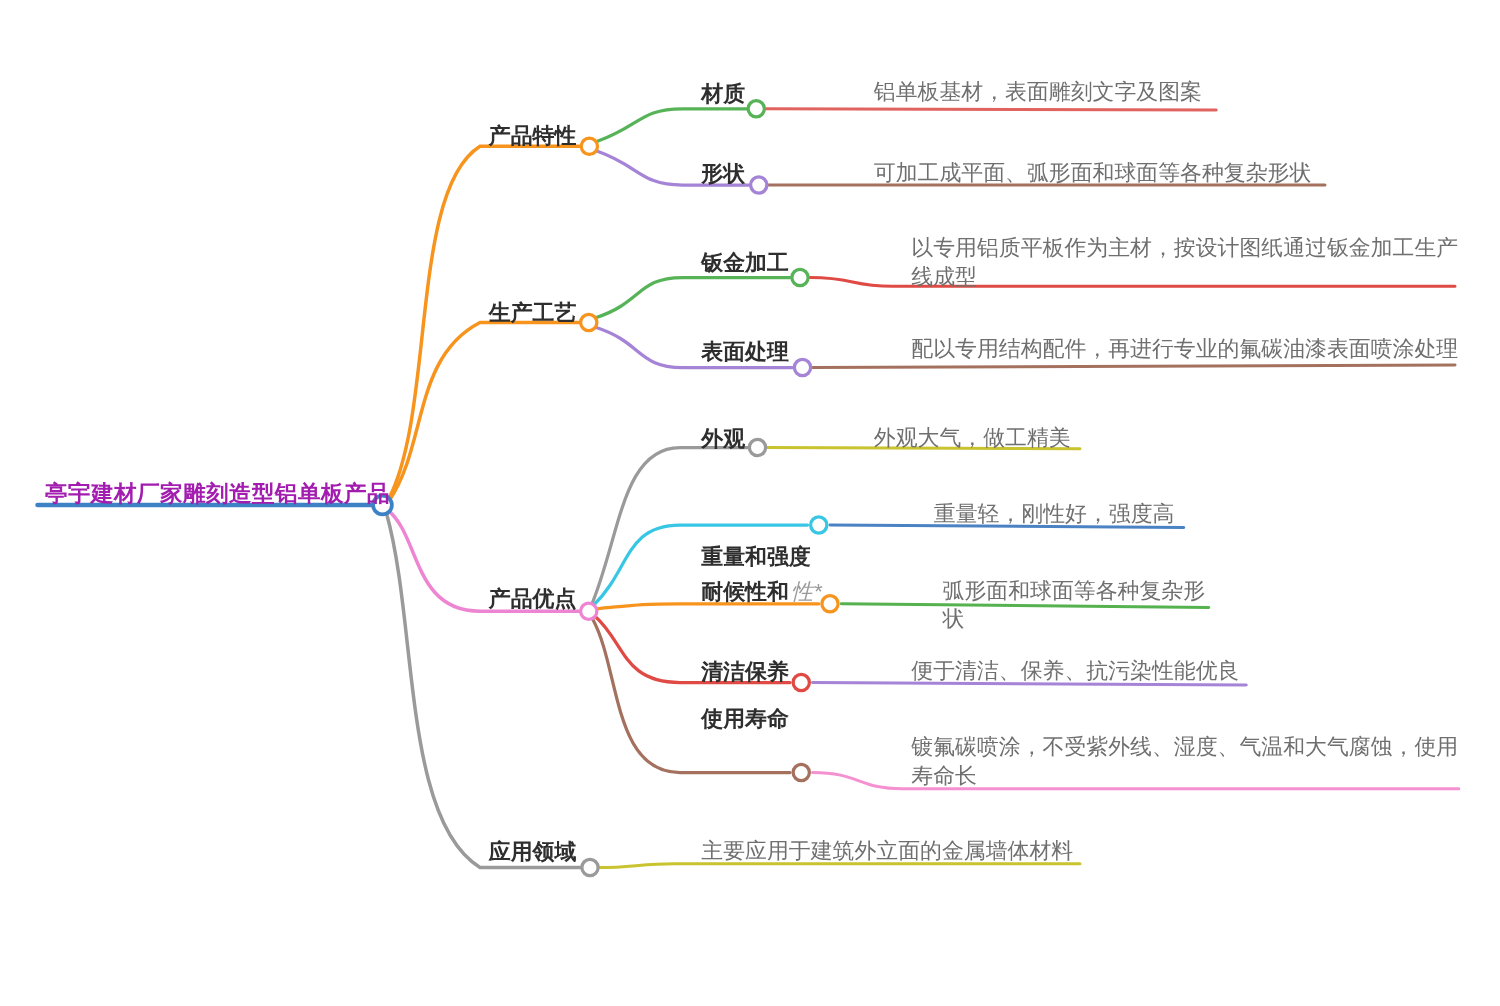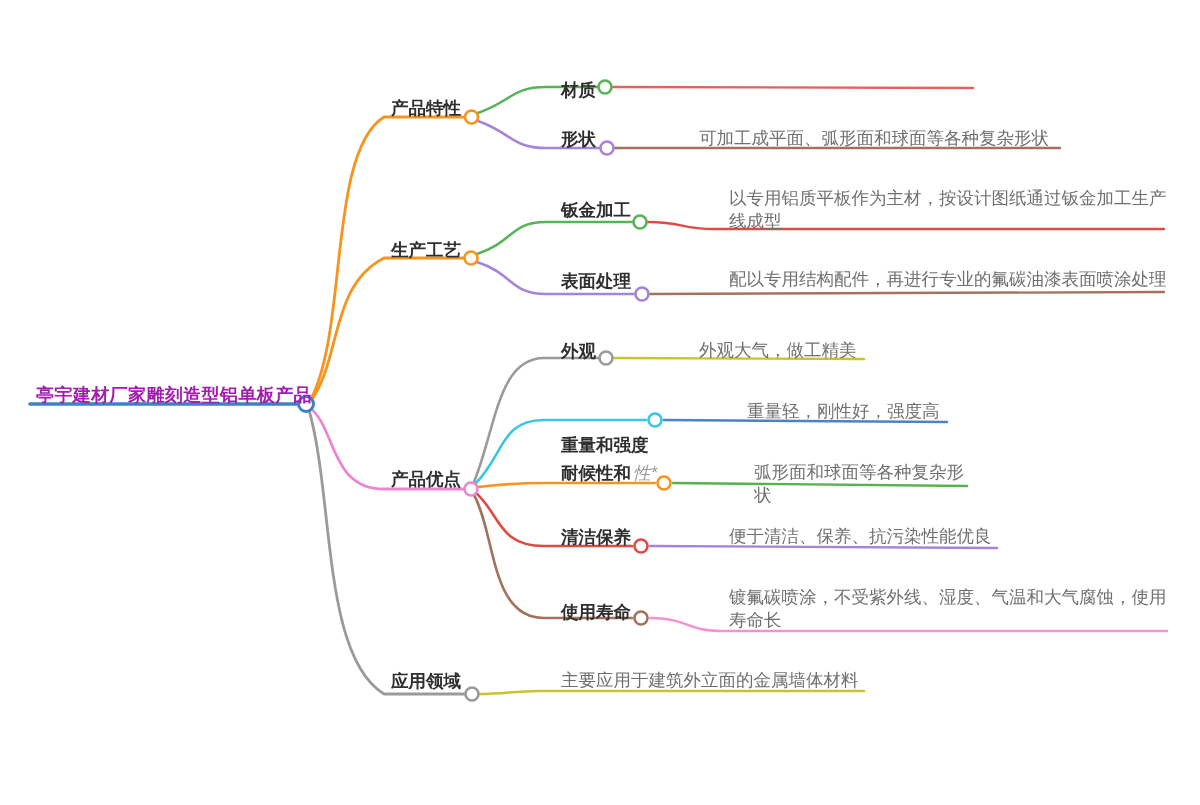--- a/index.html
+++ b/index.html
@@ -22,25 +22,25 @@
   .ct .suffix{font-weight:400;font-style:italic;color:#9a9a9a;padding-left:2px;}
   .lt{
     position:absolute;
     font-size:17.5px;line-height:22.5px;color:#6f6f6f;
     white-space:normal;word-break:break-all;
   }
   
   .b0{left:391px;top:96px;}  .b1{left:391px;top:238px;}
   .b2{left:391px;top:467px;} .b3{left:391px;top:669px;}
   
-  .c00{left:561px;top:78px;}  .c01{left:561px;top:127px;}
+  .c00{left:561px;top:63px;}  .c01{left:561px;top:127px;}
   .c10{left:561px;top:198px;} .c11{left:561px;top:269px;}
   .c20{left:561px;top:339px;} .c21{left:561px;top:400px;margin-top:33px;}
   .c22{left:561px;top:461px;} .c23{left:561px;top:525px;}
-  .c24{left:561px;top:600px;font-family:Liberation Mono, monospace;}
+  .c24{left:561px;top:563px;font-family:Liberation Mono, monospace;}
   
   .l00{left:699px;top:62px;width:290px;}
   .l01{left:699px;top:127px;width:370px;}
   .l10{left:729px;top:187px;width:450px;}
   .l11{left:729px;top:268px;width:450px;}
   .l20{left:699px;top:339px;width:175px;}
   .l21{left:747px;top:400px;width:205px;font-family:Liberation Serif, serif;}
   .l22{left:754px;top:461px;width:220px;}
   .l23{left:729px;top:525px;width:270px;}
   .l24{left:729px;top:586px;width:450px;}
@@ -113,20 +113,21 @@
   <div class="lab ct c10">钣金加工</div>
   <div class="lab ct c11">表面处理</div>
   <div class="lab ct c20">外观</div>
   <div class="lab ct c21">重量和强度</div>
   <div class="lab ct c22">
     <span>耐候性和</span><span class="suffix">性*</span>
   </div>
   <div class="lab ct c23">清洁保养</div>
   <div class="lab ct c24">使用寿命</div>
 
+  <div class="lt l00">铝单板基材，表面雕刻文字及图案</div>
   <div class="lt l01">可加工成平面、弧形面和球面等各种复杂形状</div>
   <div class="lt l10">以专用铝质平板作为主材，按设计图纸通过钣金加工生产线成型</div>
   <div class="lt l11">配以专用结构配件，再进行专业的氟碳油漆表面喷涂处理</div>
   <div class="lt l20">外观大气，做工精美</div>
   <div class="lt l21">重量轻，刚性好，强度高</div>
   <div class="lt l22">弧形面和球面等各种复杂形状</div>
   <div class="lt l23">便于清洁、保养、抗污染性能优良</div>
   <div class="lt l30">主要应用于建筑外立面的金属墙体材料</div>
   <div class="lt l24">镀氟碳喷涂，不受紫外线、湿度、气温和大气腐蚀，使用寿命长</div>
 

